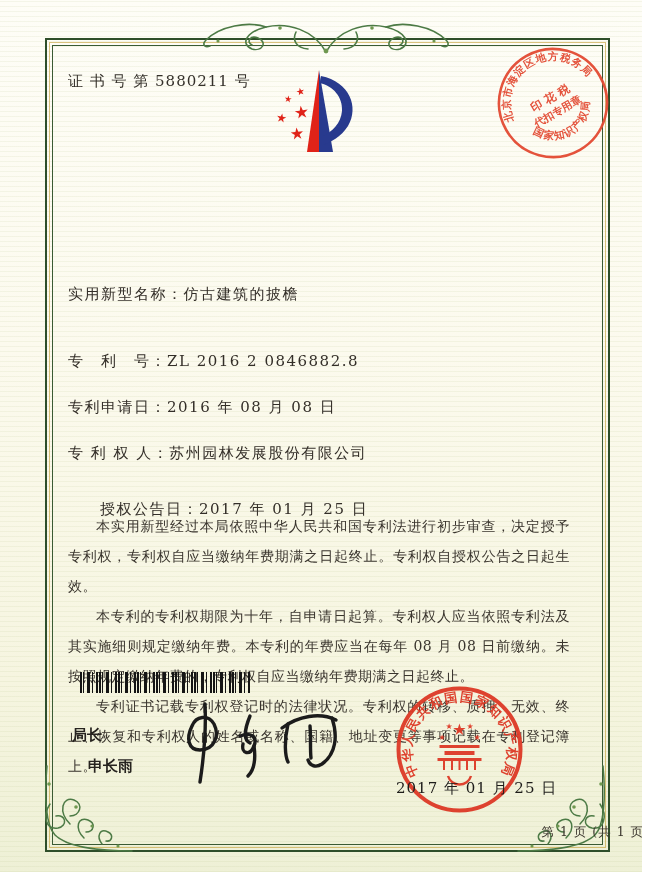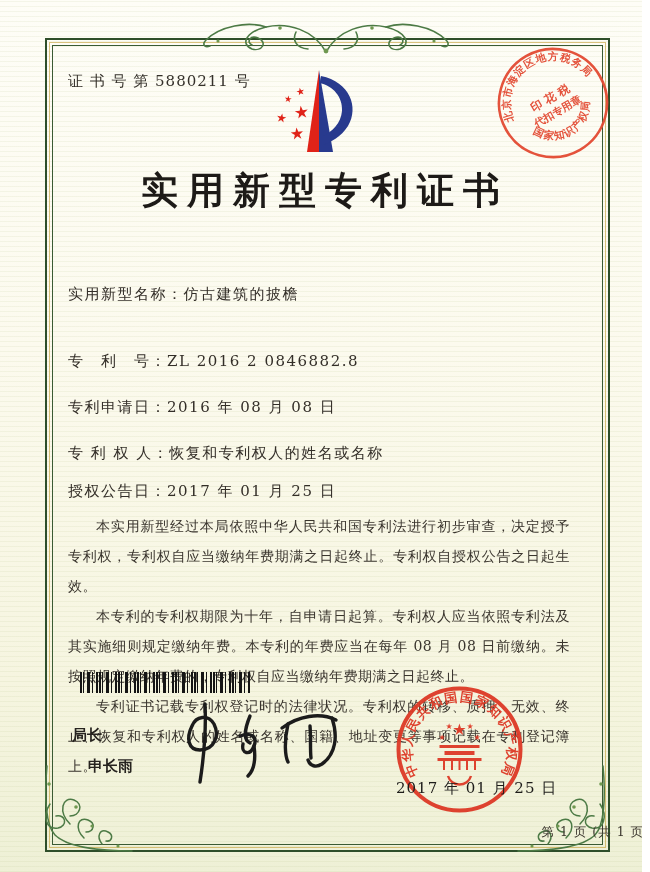--- a/index.html
+++ b/index.html
@@ -126,27 +126,26 @@
       <polygon points="63,10 63,92 77,92" fill="#283a8e"></polygon>
       <path d="M65,16 C94,22 103,47 92,66 C85,77 75,82 67,85 L67,76 C76,72 85,63 86,51 C87,37 77,26 64,23 Z" fill="#283a8e"></path>
     </svg>
     <span class="logo-star" style="left:40px;top:27px;font-size:10px;transform:rotate(-12deg);">★</span>
     <span class="logo-star" style="left:28px;top:35px;font-size:9px;transform:rotate(8deg);">★</span>
     <span class="logo-star" style="left:38px;top:44px;font-size:17px;transform:rotate(-8deg);">★</span>
     <span class="logo-star" style="left:20px;top:52px;font-size:12px;transform:rotate(10deg);">★</span>
     <span class="logo-star" style="left:34px;top:66px;font-size:16px;transform:rotate(-6deg);">★</span>
   </div>
 
-  <div class="title">实用新型专利证书</div>
 
   <div class="field" style="top:253px;margin-top:32px;">实用新型名称：仿古建筑的披檐</div>
   <div class="field" style="top:352px;">专　利　号：ZL 2016 2 0846882.8</div>
   <div class="field" style="top:398px;">专利申请日：2016 年 08 月 08 日</div>
-  <div class="field" style="top:444px;">专 利 权 人：恢复和专利权人的姓名或名称</div>
-  <div class="field" style="top:482px;">授权公告日：2017 年 01 月 25 日</div>
+  <div class="field" style="top:444px;">专 利 权 人：苏州园林发展股份有限公司</div>
+  <div class="field" style="top:500px;margin-left:32px;">授权公告日：2017 年 01 月 25 日</div>
 
   <div class="body-text">
     <p>本实用新型经过本局依照中华人民共和国专利法进行初步审查，决定授予专利权，专利权自应当缴纳年费期满之日起终止。专利权自授权公告之日起生效。</p>
     <p>本专利的专利权期限为十年，自申请日起算。专利权人应当依照专利法及其实施细则规定缴纳年费。本专利的年费应当在每年 08 月 08 日前缴纳。未按照规定缴纳年费的，专利权自应当缴纳年费期满之日起终止。</p>
     <p>专利证书记载专利权登记时的法律状况。专利权的转移、质押、无效、终止、恢复和专利权人的姓名或名称、国籍、地址变更等事项记载在专利登记簿上。</p>
   </div>
 
   <div class="barcode"></div>
 
   <div class="director-label">局长</div>

